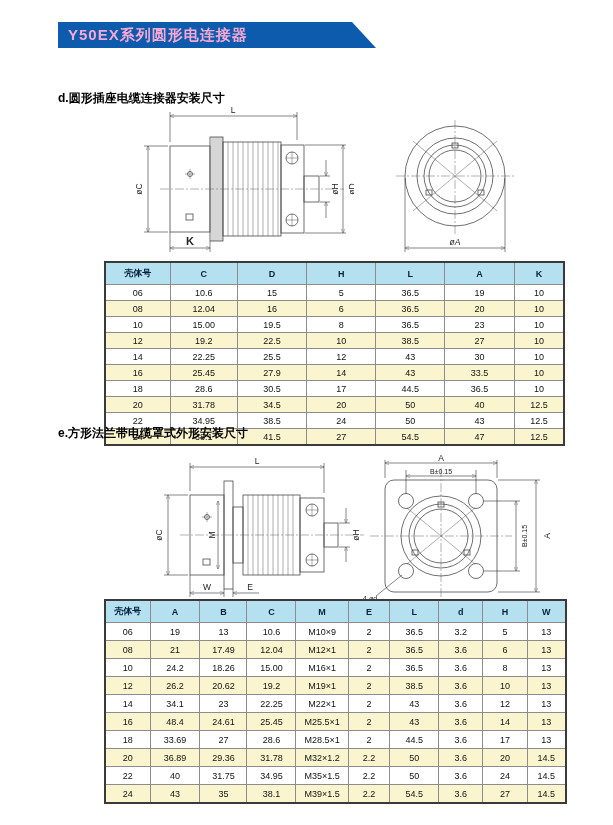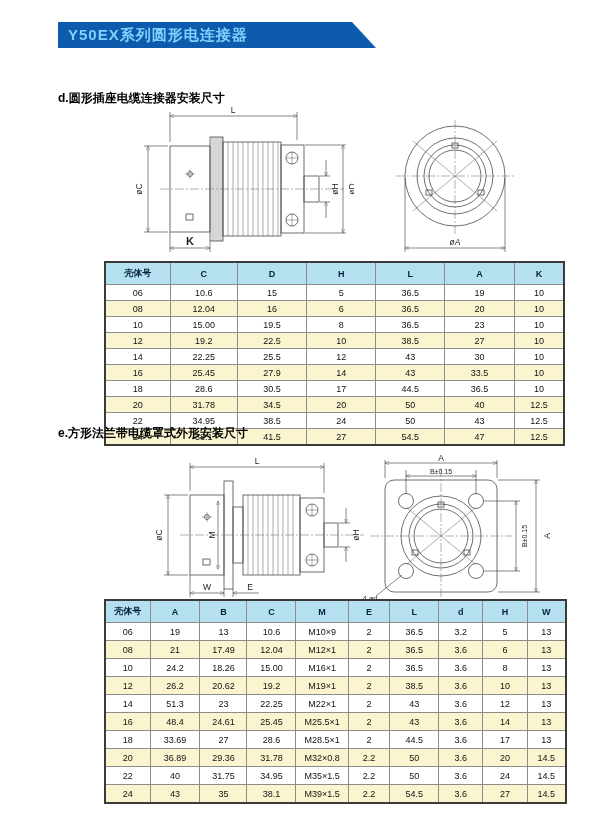--- a/index.html
+++ b/index.html
@@ -12,21 +12,21 @@
   *{margin:0;padding:0;box-sizing:border-box;}
   html,body{background:#fff;}
   body{
     width:613px;height:825px;position:relative;overflow:hidden;
     font-family:"Liberation Sans","DejaVu Sans",sans-serif;color:#111;
   }
   .banner{
     position:absolute;left:58px;top:22px;width:318px;height:26px;
     background:var(--banner-blue);
     clip-path:polygon(0 0,calc(100% - 24px) 0,100% 100%,0 100%);
-    color:#7dd3fc;font-size:15px;font-weight:bold;line-height:26px;
+    color:#f9a8d4;font-size:15px;font-weight:bold;line-height:26px;
     padding-left:10px;letter-spacing:1px;
   }
   .sec-title{
     position:absolute;left:58px;font-size:12px;font-weight:bold;color:#000;
   }
   .sec-title.d{top:90px;}
   .sec-title.e{top:425px;}
   .fig{position:absolute;}
   .fig svg{display:block;}
   svg line,svg path,svg rect,svg circle{stroke:#4a4a4a;fill:none;stroke-width:0.8;}
@@ -450,21 +450,21 @@
           <td>19.2</td>
           <td>M19×1</td>
           <td>2</td>
           <td>38.5</td>
           <td>3.6</td>
           <td>10</td>
           <td>13</td>
         </tr>
         <tr>
           <td>14</td>
-          <td>51.3</td>
+          <td>34.1</td>
           <td>23</td>
           <td>22.25</td>
           <td>M22×1</td>
           <td>2</td>
           <td>43</td>
           <td>3.6</td>
           <td>12</td>
           <td>13</td>
         </tr>
         <tr>
@@ -489,21 +489,21 @@
           <td>44.5</td>
           <td>3.6</td>
           <td>17</td>
           <td>13</td>
         </tr>
         <tr>
           <td>20</td>
           <td>36.89</td>
           <td>29.36</td>
           <td>31.78</td>
-          <td>M32×0.8</td>
+          <td>M32×1.2</td>
           <td>2.2</td>
           <td>50</td>
           <td>3.6</td>
           <td>20</td>
           <td>14.5</td>
         </tr>
         <tr>
           <td>22</td>
           <td>40</td>
           <td>31.75</td>

